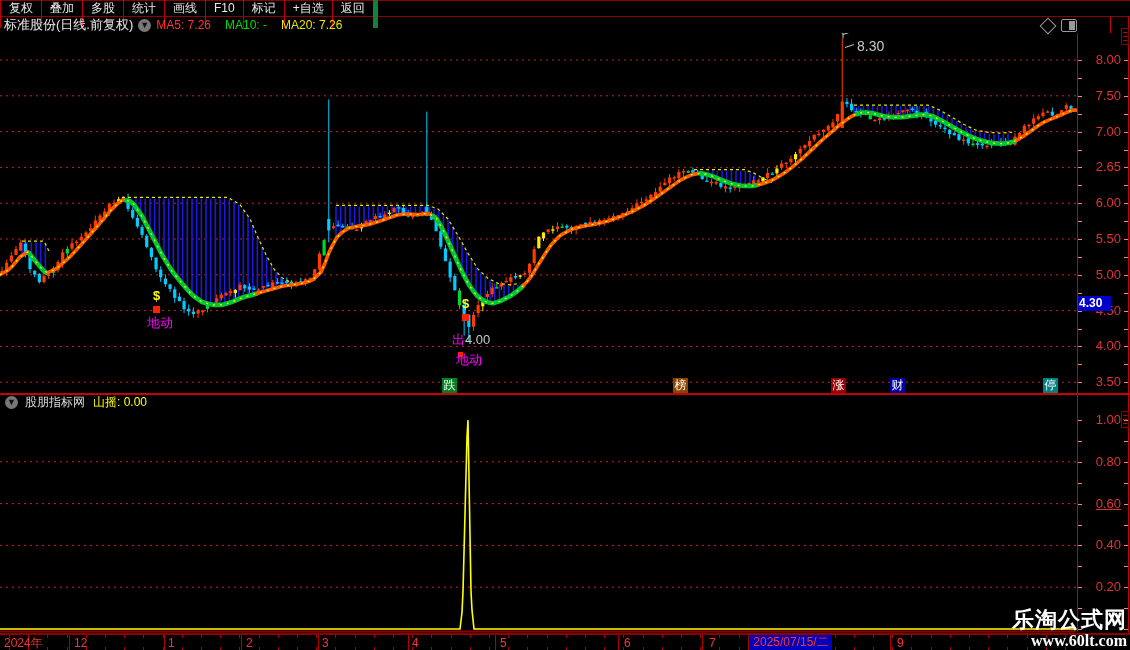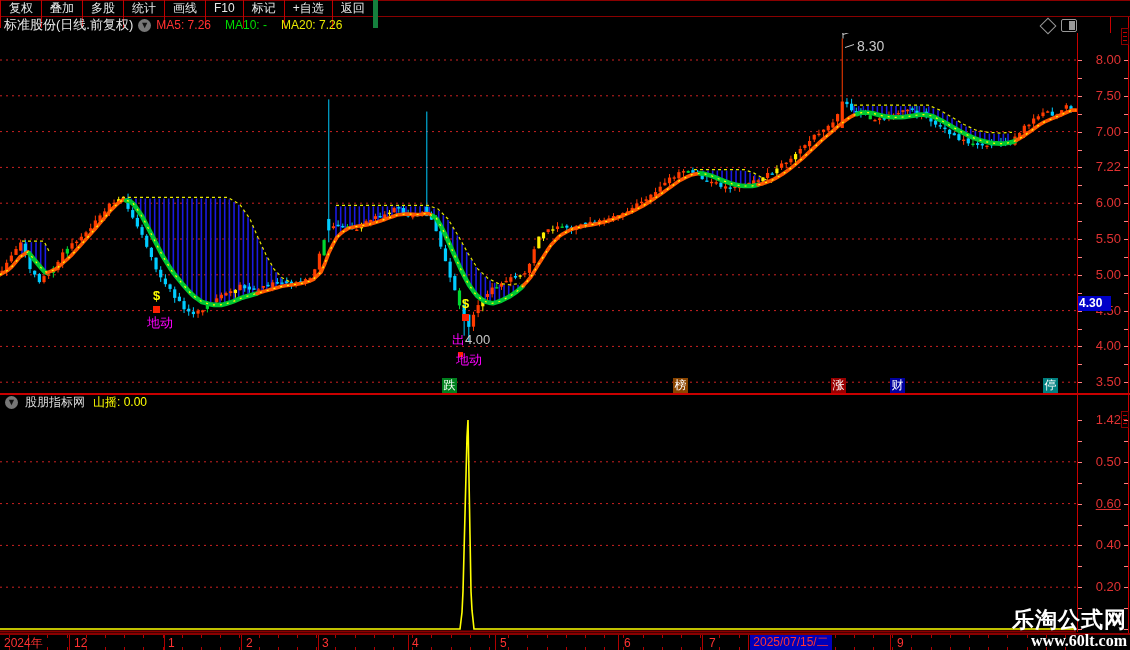--- a/index.html
+++ b/index.html
@@ -719,21 +719,21 @@
       <rect x="458" y="319" width="5" height="5" fill="#ff2000"></rect>
       <text x="452" y="311" fill="#ff00ff" font-size="13">出</text>
       <text x="465" y="311" fill="#c8c8c8" font-size="13">4.00</text>
       <text x="456" y="331" fill="#ff00ff" font-size="13">地动</text>
     </svg>
 
   <div class="axis" id="priceaxis" style="top:33px;height:359px;">
       <span class="axlabel" style="top: 19px;">8.00</span>
       <span class="axlabel" style="top: 54.8px;">7.50</span>
       <span class="axlabel" style="top: 90.6px;">7.00</span>
-      <span class="axlabel" style="top: 126.4px;">7.22</span>
+      <span class="axlabel" style="top: 126.4px;">2.65</span>
       <span class="axlabel" style="top: 162.2px;">6.00</span>
       <span class="axlabel" style="top: 198px;">5.50</span>
       <span class="axlabel" style="top: 233.8px;">5.00</span>
       <span class="axlabel" style="top: 269.6px;">4.50</span>
       <span class="axlabel" style="top: 305.4px;">4.00</span>
       <span class="axlabel" style="top: 341.2px;">3.50</span>
       <i class="tick" style="left: 0px; top: 27px;"></i>
       <i class="tick" style="left: 47px; top: 27px;"></i>
       <i class="tick" style="left: 0px; top: 44.9px;"></i>
       <i class="tick" style="left: 47px; top: 44.9px;"></i>
@@ -791,22 +791,22 @@
   <svg id="subplot" width="1077" height="224">
       <line x1="0" y1="52.79999999999998" x2="1076" y2="52.79999999999998" stroke="#cc2222" stroke-width="1" stroke-dasharray="2,4"></line>
       <line x1="0" y1="94.60000000000001" x2="1076" y2="94.60000000000001" stroke="#cc2222" stroke-width="1" stroke-dasharray="2,4"></line>
       <line x1="0" y1="136.39999999999998" x2="1076" y2="136.39999999999998" stroke="#cc2222" stroke-width="1" stroke-dasharray="2,4"></line>
       <line x1="0" y1="178.2" x2="1076" y2="178.2" stroke="#cc2222" stroke-width="1" stroke-dasharray="2,4"></line>
       <polyline points="0,220 460,220 462,203.28 463,182.38 465,105.05 467,27.72 468,11 469,69.52000000000001 470,125.95 471,182.38 472,201.19 474,220 1076,220" fill="none" stroke="#ffff00" stroke-width="1.6"></polyline>
       <line x1="0" y1="222.5" x2="1076" y2="222.5" stroke="#8a0000" stroke-width="2"></line>
     </svg>
 
   <div class="axis" id="subaxis" style="top:409px;height:224px;">
-      <span class="axlabel" style="top: 3px;">1.42</span>
-      <span class="axlabel" style="top: 44.8px;">0.50</span>
+      <span class="axlabel" style="top: 3px;">1.00</span>
+      <span class="axlabel" style="top: 44.8px;">0.80</span>
       <span class="axlabel" style="top: 86.6px; text-decoration: underline;">0.60</span>
       <span class="axlabel" style="top: 128.4px;">0.40</span>
       <span class="axlabel" style="top: 170.2px;">0.20</span>
       <i class="tick" style="left: 0px; top: 11px;"></i>
       <i class="tick" style="left: 47px; top: 11px;"></i>
       <i class="tick" style="left: 0px; top: 31.9px;"></i>
       <i class="tick" style="left: 47px; top: 31.9px;"></i>
       <i class="tick" style="left: 0px; top: 52.8px;"></i>
       <i class="tick" style="left: 47px; top: 52.8px;"></i>
       <i class="tick" style="left: 0px; top: 73.7px;"></i>

